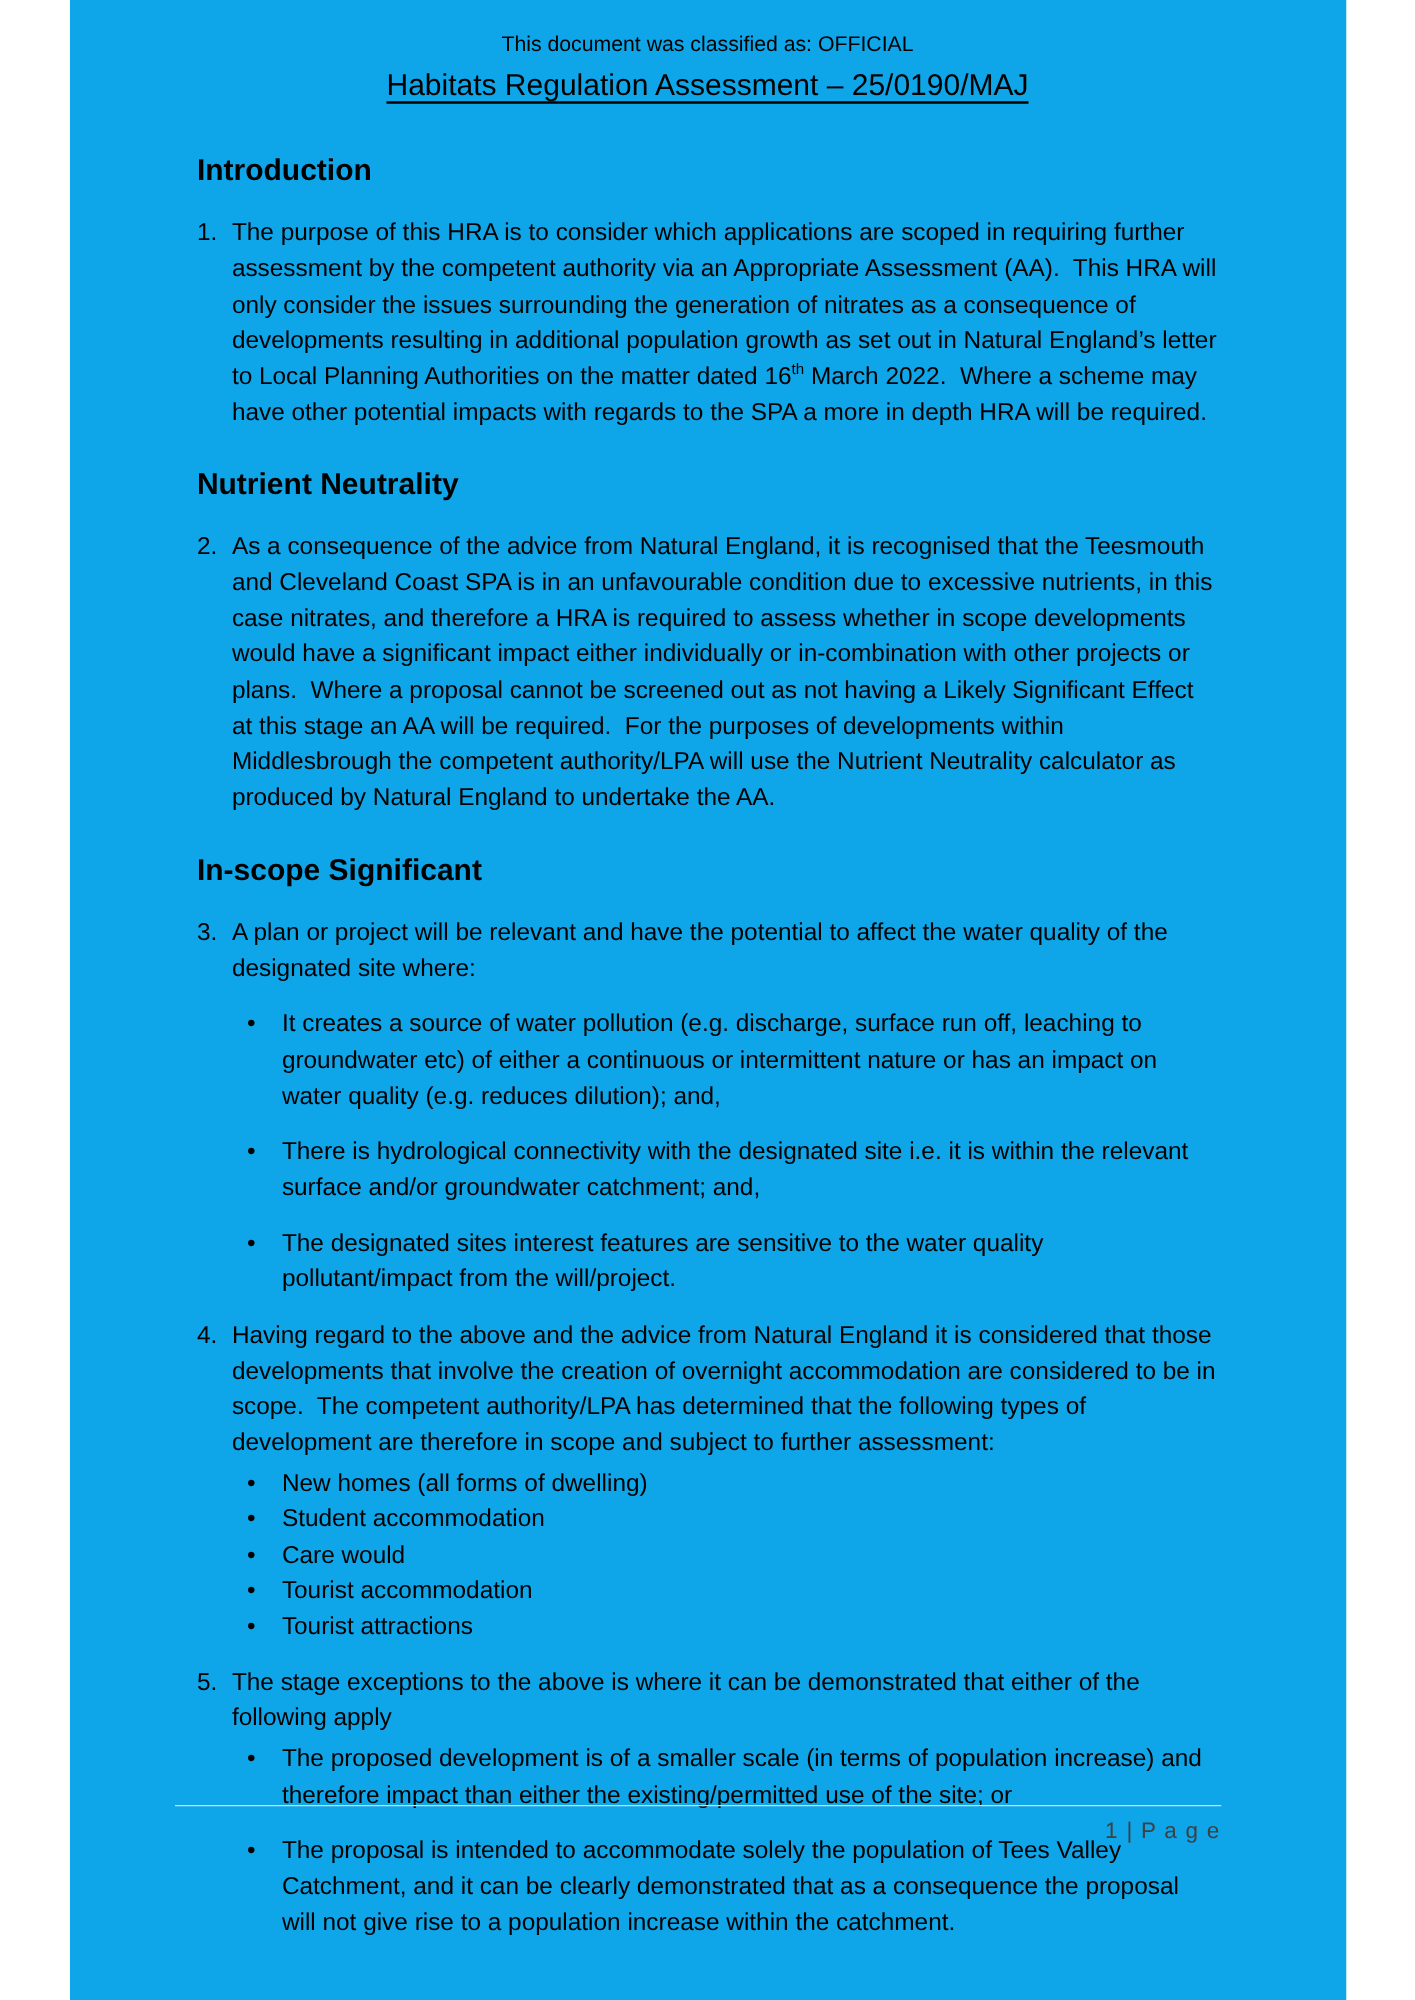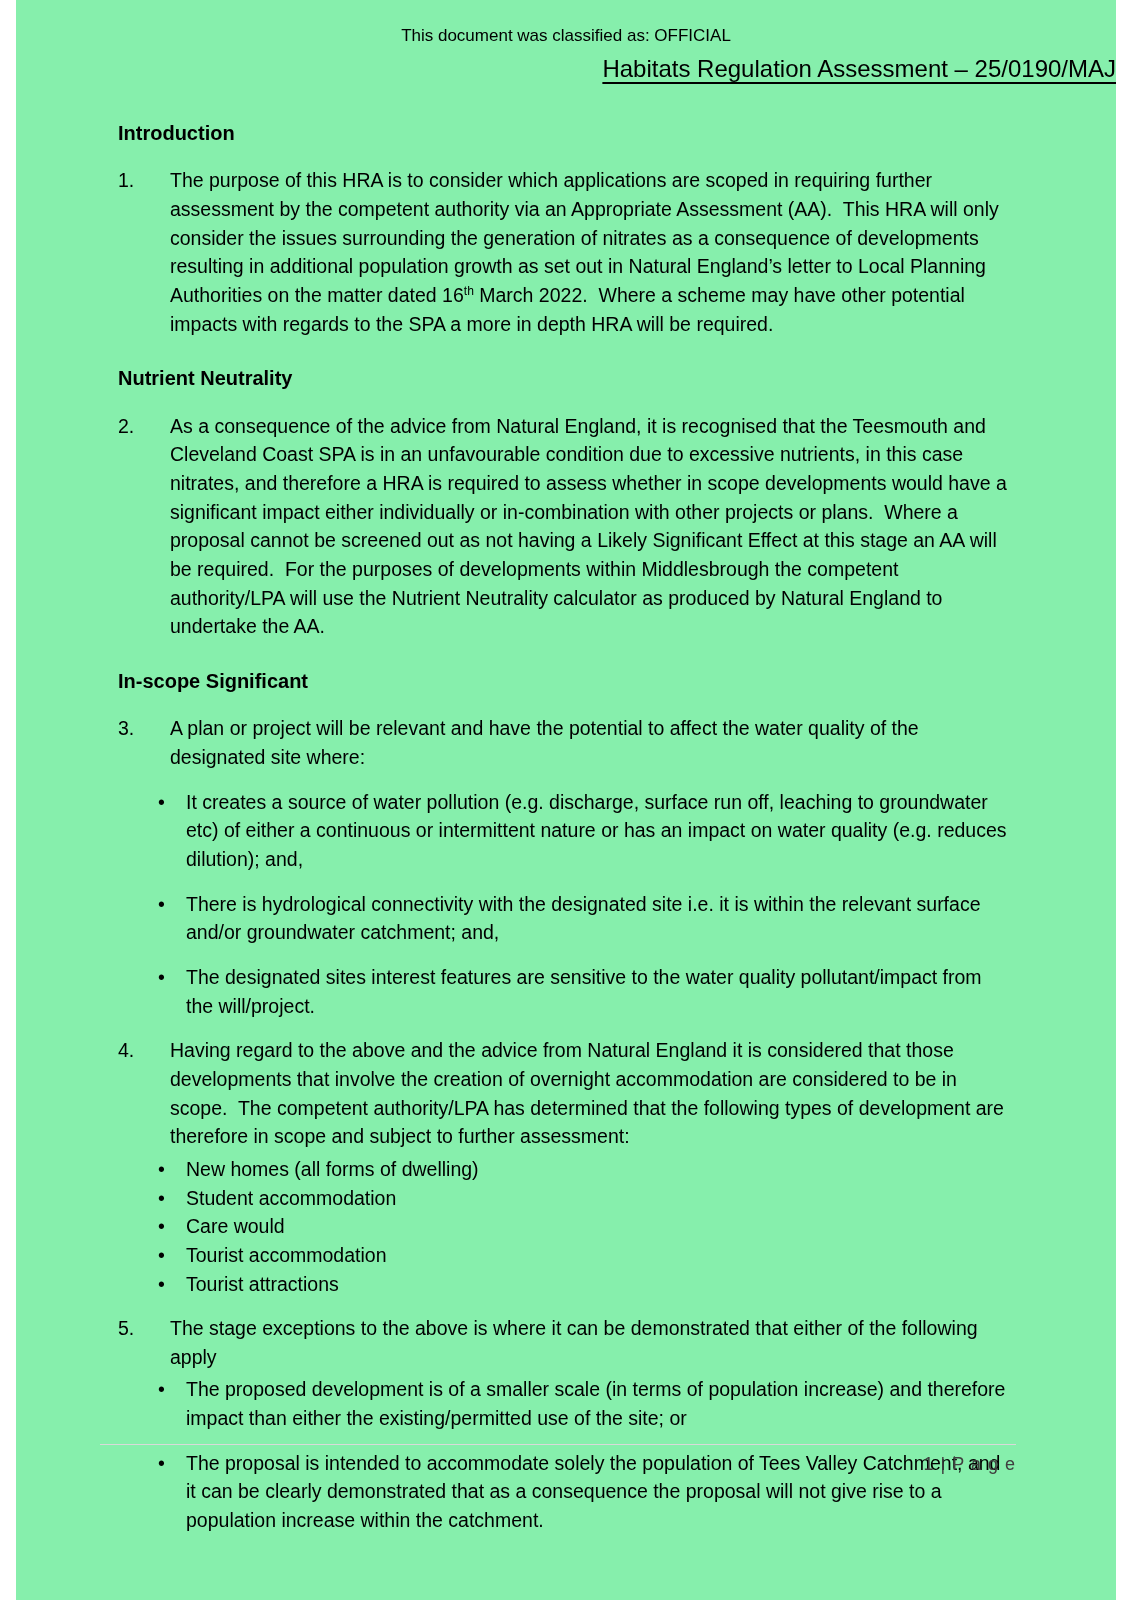--- a/index.html
+++ b/index.html
@@ -1,57 +1,57 @@
 <!DOCTYPE html>
 <html><head>
 <meta charset="utf-8">
 <style>
   * { margin: 0; padding: 0; box-sizing: border-box; }
   html, body { background: #ffffff; }
   .page {
     position: relative;
-    width: 1100px;
+    width: 1021px;
     height: 1600px;
     margin: 0 auto;
-    background: #86efac;
+    background: #0ea5e9;
     color: #000000;
     font-family: "Liberation Sans", "DejaVu Sans", sans-serif;
     overflow: hidden;
   }
   .classification {
     text-align: center;
     padding-top: 26px;
     font-size: 17px;
   }
   .doc-title {
-    text-align: right;
+    text-align: center;
     font-size: 24px;
     font-weight: normal;
     margin-top: 9px;
     text-decoration: underline;
     text-underline-offset: 5px;
   }
   .content {
     padding: 36px 102px 0 102px;
     font-size: 19.5px;
     line-height: 1.47;
   }
   .heading {
-    font-size: 20px;
+    font-size: 24px;
     font-weight: bold;
     margin: 26px 0 18px 0;
   }
   .heading:first-child { margin-top: 0; }
   .numbered {
     display: flex;
     margin: 16px 0;
   }
   .numbered.tight { margin-bottom: 4px; }
   .num { flex: 0 0 28px; }
-  .ntext { flex: 1; white-space: pre-wrap; margin-left: 24px; }
+  .ntext { flex: 1; white-space: pre-wrap; }
   .bullet {
     display: flex;
     margin: 0;
   }
   .bullet.loose { margin-top: 16px; margin-bottom: 16px; }
   .dot { flex: 0 0 28px; margin-left: 40px; }
   .btext { flex: 1; white-space: pre-wrap; }
   sup { font-size: 0.62em; vertical-align: super; line-height: 0; }
   .footer {
     position: absolute;

